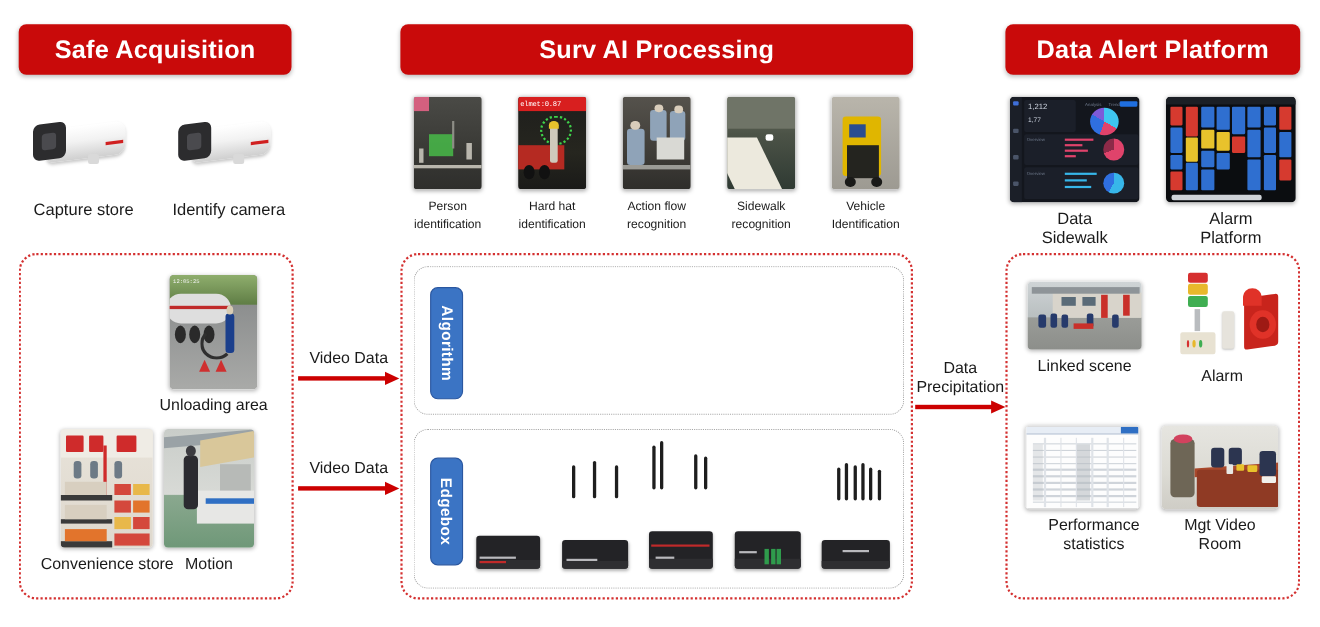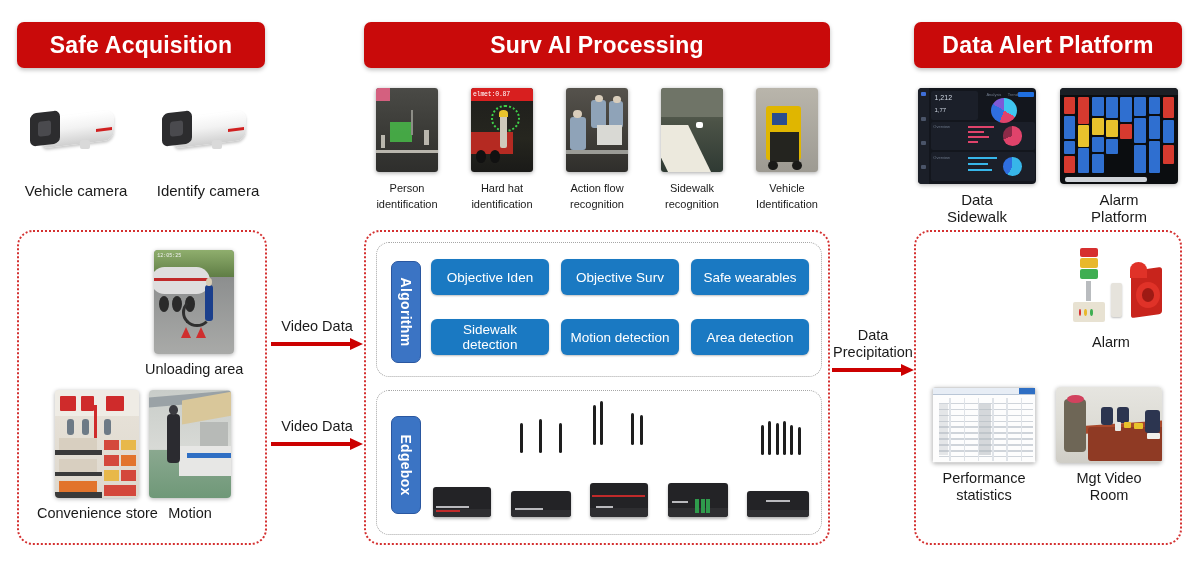--- a/index.html
+++ b/index.html
@@ -298,21 +298,21 @@
   </div>
 
   <div class="cam-row">
     <div class="cam-cell">
       <div class="cam-art">
         <div class="cam-body"></div>
           <div class="cam-lens"></div>
         <div class="cam-stripe"></div>
           <div class="cam-mount"></div>
       </div>
-      <div class="cap cam-cap">Vehicle camera</div>
+      <div class="cap cam-cap">Capture store</div>
     </div>
     <div class="cam-cell">
       <div class="cam-art">
         <div class="cam-body"></div>
           <div class="cam-lens"></div>
         <div class="cam-stripe"></div>
           <div class="cam-mount"></div>
       </div>
       <div class="cap cam-cap">Identify camera</div>
     </div>
@@ -473,28 +473,20 @@
       </div>
     </div>
 
   </div>
 
   <div class="panel" id="panel-mid">
 
     <div class="sub" id="sub-algo">
       <div class="vtab" id="vtab-algo">
         <span>Algorithm</span>
-      </div>
-      <div class="algo-grid">
-        <div class="algo-btn">Objective Iden</div>
-        <div class="algo-btn">Objective Surv</div>
-        <div class="algo-btn">Safe wearables</div>
-        <div class="algo-btn">Sidewalk detection</div>
-        <div class="algo-btn">Motion detection</div>
-        <div class="algo-btn">Area detection</div>
       </div>
     </div>
 
     <div class="sub" id="sub-edge">
       <div class="vtab" id="vtab-edge">
         <span>Edgebox</span>
       </div>
       <div class="edge-row">
 
         <div class="dev" style="width:58px;height:34px;">
@@ -621,20 +613,39 @@
         <div>Alarm</div>
         <div>Platform</div>
       </div>
     </div>
 
   </div>
 
   <div class="panel" id="panel-right">
     <div class="photo-grid">
 
+      <div class="ph-cell" style="left:18px;top:24px;">
+        <div class="ph-img" style="width:104px;height:62px;">
+          <div class="sc linked">
+            <div class="wall"></div>
+              <div class="roof"></div>
+            <div class="win" style="left:30%;top:22%;width:12%;height:14%"></div>
+            <div class="win" style="left:48%;top:22%;width:12%;height:14%"></div>
+            <div class="red" style="left:64%;top:20%;width:6%;height:34%"></div>
+            <div class="red" style="left:84%;top:20%;width:5%;height:30%"></div>
+            <div class="ppl" style="left:10%;top:48%;width:6%;height:20%"></div>
+            <div class="ppl" style="left:20%;top:46%;width:6%;height:22%"></div>
+            <div class="ppl" style="left:30%;top:48%;width:6%;height:20%"></div>
+            <div class="ppl" style="left:52%;top:46%;width:6%;height:22%"></div>
+            <div class="ppl" style="left:74%;top:48%;width:6%;height:20%"></div>
+            <div class="red" style="left:40%;top:62%;width:18%;height:8%"></div>
+          </div>
+        </div>
+        <div class="ph-cap">Linked scene</div>
+      </div>
 
       <div class="ph-cell" style="left:142px;top:14px;">
         <div style="width:106px;height:76px;position:relative;">
           <div class="alarm-art" style="width:100%;height:100%;">
             <div class="tower">
               <div class="lamp" style="top:2%;height:13%;background:#d62f2f"></div>
               <div class="lamp" style="top:16%;height:13%;background:#e8b82c"></div>
               <div class="lamp" style="top:30%;height:13%;background:#3fae52"></div>
               <div class="stem"></div>
               <div class="base"></div>
@@ -646,21 +657,21 @@
             <div class="siren">
               <div class="plate"></div>
                 <div class="dome"></div>
                 <div class="horn"></div>
             </div>
           </div>
         </div>
         <div class="ph-cap" style="margin-top:12px;">Alarm</div>
       </div>
 
-      <div class="ph-cell" style="left:16px;top:155px;">
+      <div class="ph-cell" style="left:16px;top:155px;align-items:flex-end;">
         <div class="ph-img" style="width:104px;height:76px;">
           <div class="sc sheet">
             <div class="hdrbar"></div>
               <div class="blue"></div>
             <div class="row" style="width:92%;top:20%"></div>
             <div class="row" style="width:92%;top:28%"></div>
             <div class="row" style="width:92%;top:36%"></div>
             <div class="row" style="width:92%;top:44%"></div>
             <div class="row" style="width:92%;top:52%"></div>
             <div class="row" style="width:92%;top:60%"></div>

